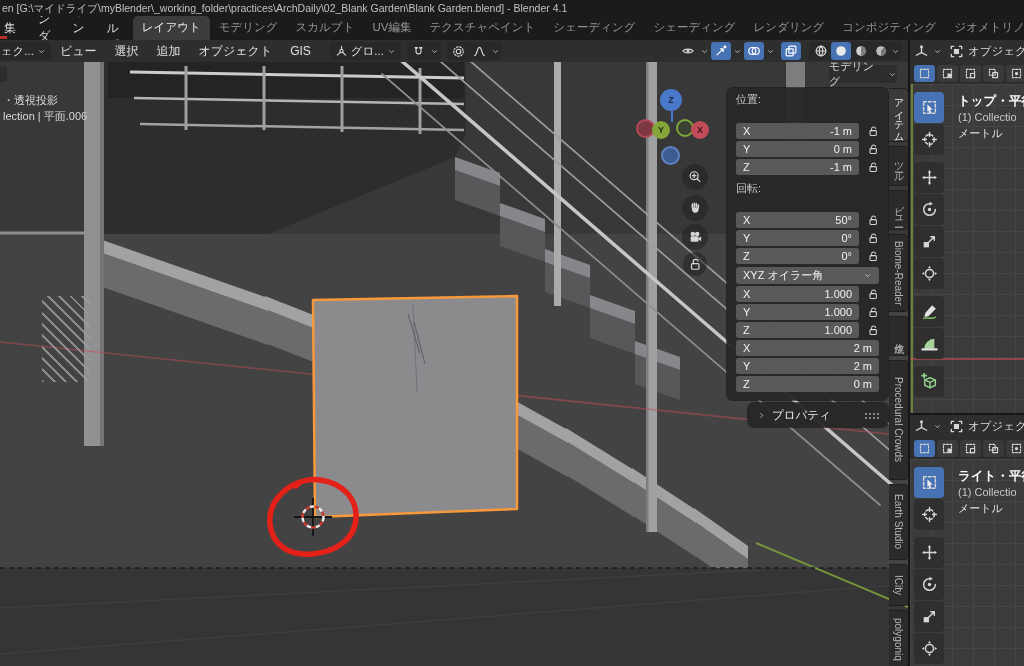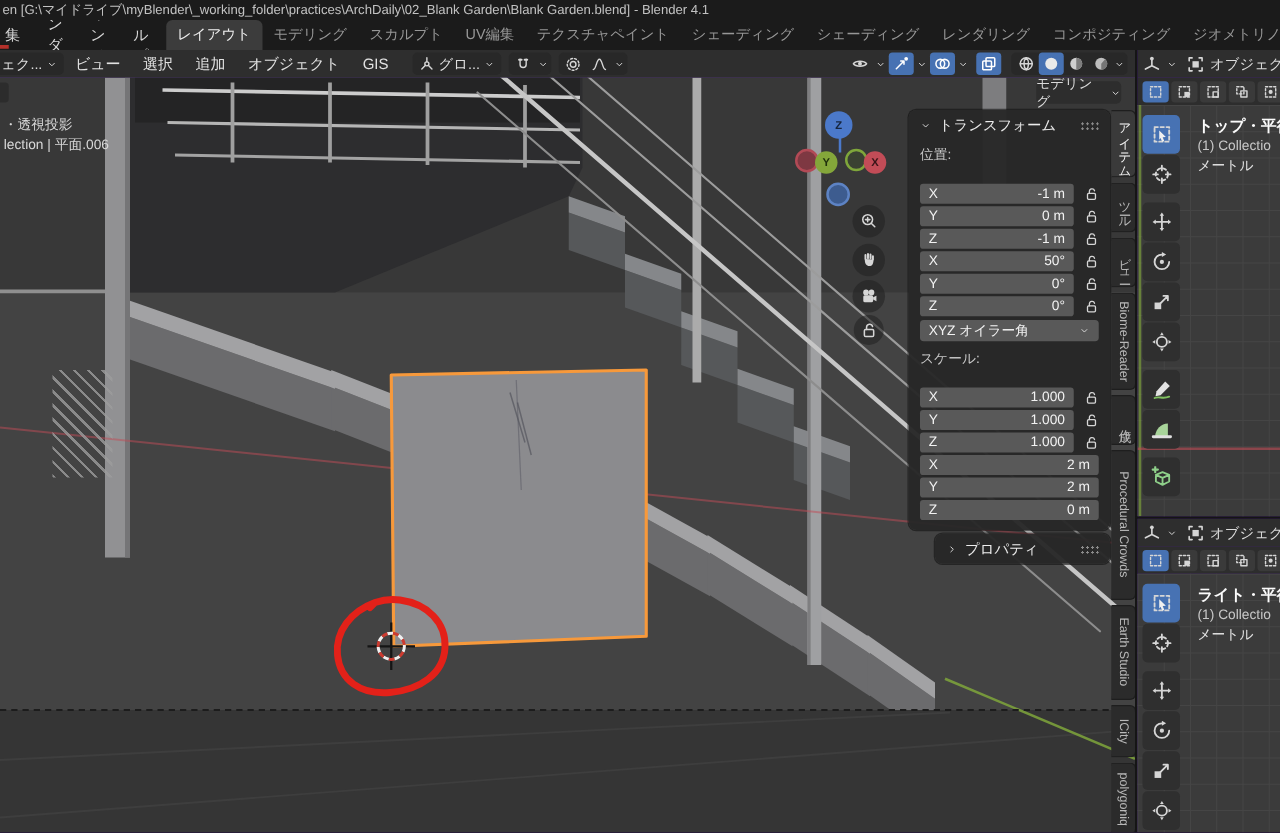--- a/index.html
+++ b/index.html
@@ -471,29 +471,20 @@
       <span>
         <svg viewBox="0 0 16 16" width="14" height="14" fill="none" stroke="#d6d6d6" stroke-width="1.4" stroke-linecap="round" stroke-linejoin="round">
           <rect x="4" y="7.5" width="8.5" height="6.5" rx="1.2"></rect>
           <path d="M6 7.5 V5.5 A2.8 2.8 0 0 1 11.5 4.8"></path>
         </svg>
       </span>
     </div>
 
   <div id="npanel-wrap">
     <div class="npanel">
-      <div class="nhead">
-        <span class="chev">
-            <svg viewBox="0 0 16 16" width="9" height="9" fill="none" stroke="#d6d6d6" stroke-width="1.4" stroke-linecap="round" stroke-linejoin="round">
-              <path d="M4.5 6.5 L8 10 L11.5 6.5"></path>
-            </svg>
-          </span>
-        <span>トランスフォーム</span>
-        <span class="dots"></span>
-      </div>
       <div class="nsec">位置:</div>
       <div id="loc-rows">
           <div class="nrow">
             <div class="nfield">
               <span>X</span>
               <span>-1 m</span>
             </div>
             <span class="nlock">
               <svg viewBox="0 0 16 16" width="12" height="12" fill="none" stroke="#d6d6d6" stroke-width="1.4" stroke-linecap="round" stroke-linejoin="round">
                 <rect x="4" y="7.5" width="8.5" height="6.5" rx="1.2"></rect>
@@ -519,20 +510,21 @@
               <span>-1 m</span>
             </div>
             <span class="nlock">
               <svg viewBox="0 0 16 16" width="12" height="12" fill="none" stroke="#d6d6d6" stroke-width="1.4" stroke-linecap="round" stroke-linejoin="round">
                 <rect x="4" y="7.5" width="8.5" height="6.5" rx="1.2"></rect>
                 <path d="M6 7.5 V5.5 A2.8 2.8 0 0 1 11.5 4.8"></path>
               </svg>
             </span>
           </div>
         </div>
+      <div class="nsec">回転:</div>
       <div id="rot-rows">
           <div class="nrow">
             <div class="nfield">
               <span>X</span>
               <span>50°</span>
             </div>
             <span class="nlock">
               <svg viewBox="0 0 16 16" width="12" height="12" fill="none" stroke="#d6d6d6" stroke-width="1.4" stroke-linecap="round" stroke-linejoin="round">
                 <rect x="4" y="7.5" width="8.5" height="6.5" rx="1.2"></rect>
                 <path d="M6 7.5 V5.5 A2.8 2.8 0 0 1 11.5 4.8"></path>
@@ -565,21 +557,20 @@
           </div>
         </div>
       <div class="ndrop">
         <span>XYZ オイラー角</span>
         <span class="chev">
             <svg viewBox="0 0 16 16" width="9" height="9" fill="none" stroke="#d6d6d6" stroke-width="1.4" stroke-linecap="round" stroke-linejoin="round">
               <path d="M4.5 6.5 L8 10 L11.5 6.5"></path>
             </svg>
           </span>
       </div>
-      <div class="nsec">スケール:</div>
       <div id="scale-rows">
           <div class="nrow">
             <div class="nfield">
               <span>X</span>
               <span>1.000</span>
             </div>
             <span class="nlock">
               <svg viewBox="0 0 16 16" width="12" height="12" fill="none" stroke="#d6d6d6" stroke-width="1.4" stroke-linecap="round" stroke-linejoin="round">
                 <rect x="4" y="7.5" width="8.5" height="6.5" rx="1.2"></rect>
                 <path d="M6 7.5 V5.5 A2.8 2.8 0 0 1 11.5 4.8"></path>

